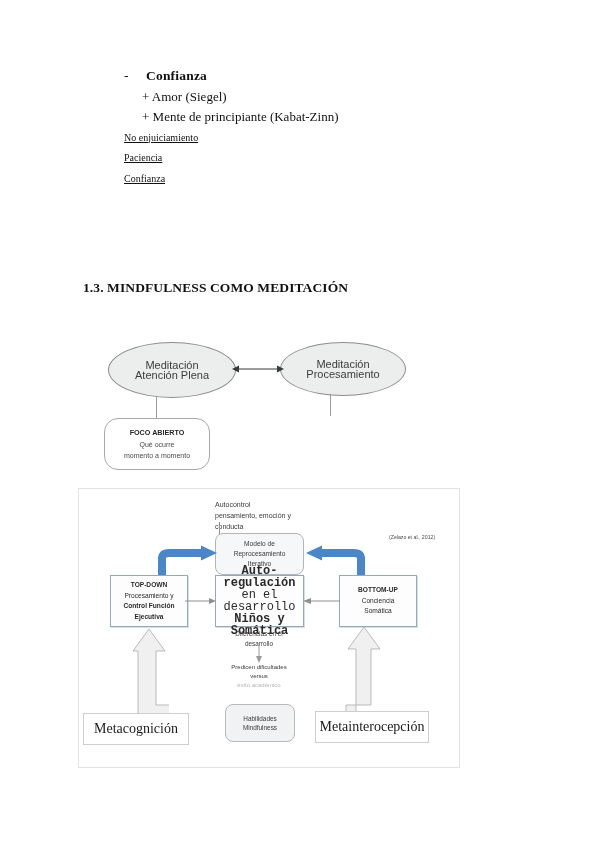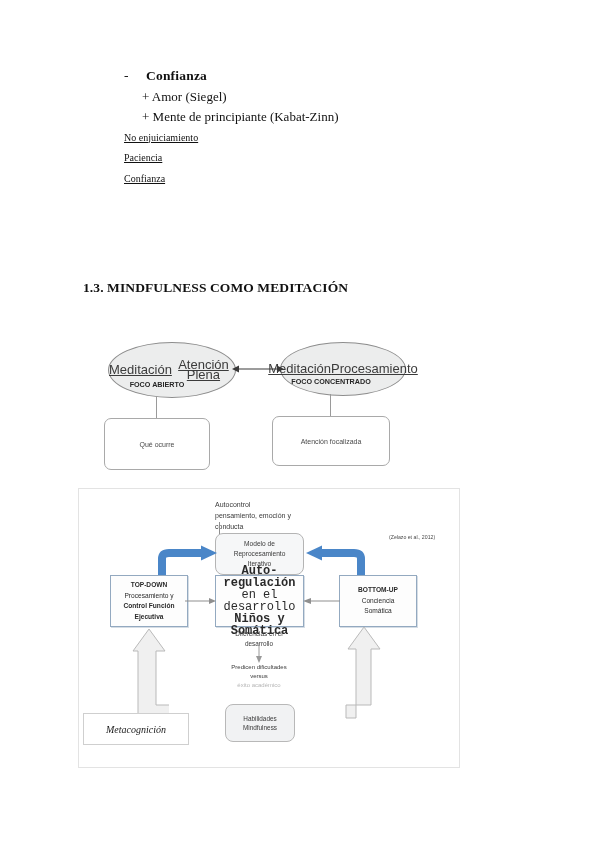--- a/index.html
+++ b/index.html
@@ -21,34 +21,34 @@
   
   .heading{
     position:absolute;left:70px;top:280px;
     font-size:13.5px;font-weight:bold;letter-spacing:.1px;margin-left:13px;
   }
 
   
   .dia1{position:absolute;left:90px;top:338px;width:330px;height:134px;}
   .ellipse{
     position:absolute;border:1px solid #8d8d8d;background:#eceded;
-    border-radius:50%;display:flex;flex-direction:row;
+    border-radius:50%;display:flex;flex-direction:column;
     align-items:center;justify-content:center;
-    font-family:"Liberation Sans",sans-serif;font-size:13px;color:#3b3b3b;
-    line-height:10px;text-align:center;text-decoration:underline;
+    font-family:"Liberation Sans",sans-serif;font-size:11px;color:#3b3b3b;
+    line-height:10px;text-align:center;
   }
   #ell-left{left:18px;top:4px;width:126px;height:54px;}
   #ell-right{left:190px;top:4px;width:124px;height:52px;}
 
   .rbox{
     position:absolute;border:1px solid #a9a9a9;background:#ffffff;
-    border-radius:7px;display:flex;flex-direction:column;
+    border-radius:14px;display:flex;flex-direction:column;
     align-items:center;justify-content:center;
     font-family:"Liberation Sans",sans-serif;font-size:7px;color:#4a4a4a;
-    line-height:11px;text-align:center;gap:48px;
+    line-height:11px;text-align:center;
   }
   #box-abierto{left:14px;top:80px;width:104px;height:50px;}
   #box-concentrado{left:182px;top:78px;width:116px;height:48px;}
   .rbox .t1{font-weight:bold;color:#262626;font-size:7.2px;margin-bottom:1px;}
 
   .dline{position:absolute;background:#9a9a9a;}
 
   
   .dia2{position:absolute;left:78px;top:488px;width:380px;height:278px;
         border:1px solid #e3e3e3;background:#ffffff;}
@@ -73,22 +73,22 @@
   #b-habilidades{
     position:absolute;left:146px;top:215px;width:68px;height:36px;
     border:1px solid #b8b8b8;background:#f1f2f3;border-radius:8px;
     display:flex;flex-direction:column;align-items:center;justify-content:center;
     font-family:"Liberation Sans",sans-serif;font-size:6.4px;color:#3a3a3a;
     line-height:9.5px;text-align:center;
   }
   .wbox{
     position:absolute;border:1px solid #cfcfcf;background:#ffffff;
     display:flex;align-items:center;justify-content:center;
-    font-family:"Liberation Serif",serif;font-style:italic;
-    font-size:10px;color:#1a1a1a;
+    font-family:"Liberation Serif",serif;
+    font-size:14px;color:#1a1a1a;
   }
   #w-meta{left:4px;top:224px;width:104px;height:30px;}
   #w-inter{left:236px;top:222px;width:112px;height:30px;}
 
   .ann{
     position:absolute;font-family:"Liberation Sans",sans-serif;
     color:#3a3a3a;line-height:11px;
   }
   #ann-auto{left:136px;top:10px;width:130px;font-size:7px;}
   #ann-cite{left:310px;top:43px;font-size:5.2px;color:#4a4a4a;}
@@ -137,25 +137,20 @@
 
     <div class="dline" style="left:66px;top:58px;width:1px;height:22px;"></div>
     <div class="dline" style="left:240px;top:56px;width:1px;height:22px;"></div>
 
     <div class="rbox" id="box-abierto">
       <span class="t1">FOCO ABIERTO</span>
       <span>Qué ocurre</span>
       <span>momento a momento</span>
     </div>
 
-    <div class="rbox" id="box-concentrado">
-      <span class="t1">FOCO CONCENTRADO</span>
-      <span>Atención focalizada</span>
-      <span>en un objeto</span>
-    </div>
   </div>
 
   <div class="dia2">
 
     <div class="ann" id="ann-auto">
       <div>Autocontrol</div>
       <div>pensamiento, emoción y</div>
       <div>conducta</div>
     </div>
 
@@ -233,15 +228,16 @@
 
     <svg width="40" height="92" style="position:absolute;left:50px;top:140px;">
       <path d="M20,0 L36,22 L27,22 L27,76 L42,76 L42,90 L9,90 L9,22 L4,22 Z" fill="#f0f0f0" stroke="#b9b9b9" stroke-width="1"></path>
     </svg>
 
     <svg width="44" height="92" style="position:absolute;left:265px;top:138px;">
       <path d="M20,0 L36,22 L27,22 L27,78 L2,78 L2,91 L12,91 L12,22 L4,22 Z" fill="#f0f0f0" stroke="#b9b9b9" stroke-width="1"></path>
     </svg>
 
     <div class="wbox" id="w-meta">Metacognición</div>
+    <div class="wbox" id="w-inter">Metainterocepción</div>
 
   </div>
 </div>
 
 </body></html>

